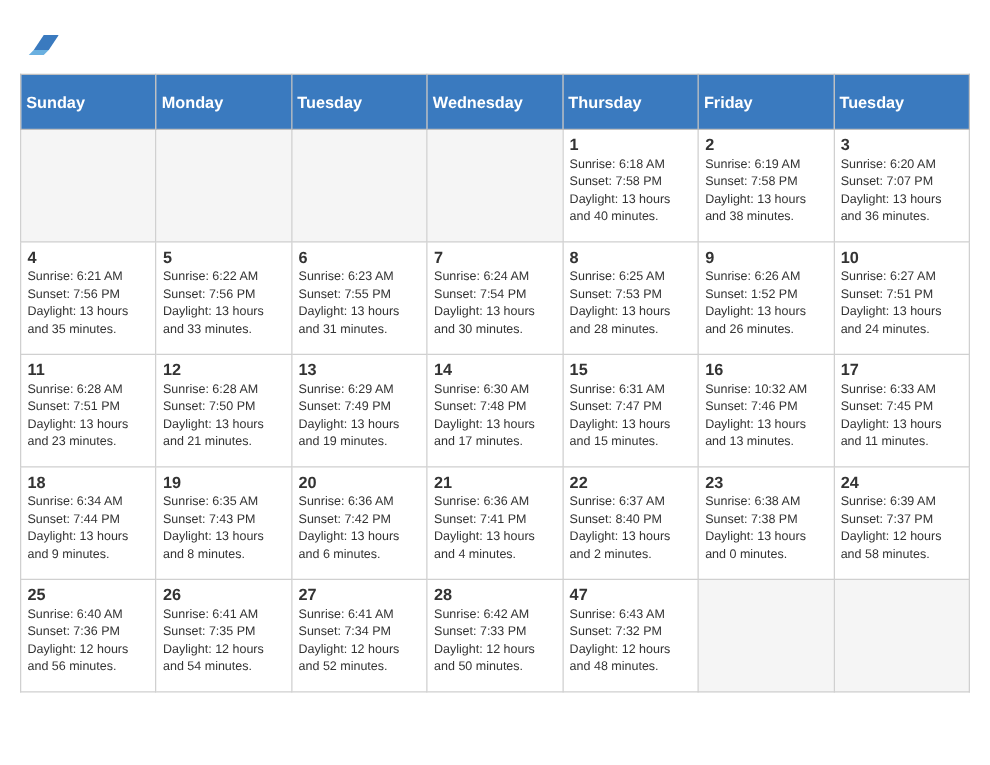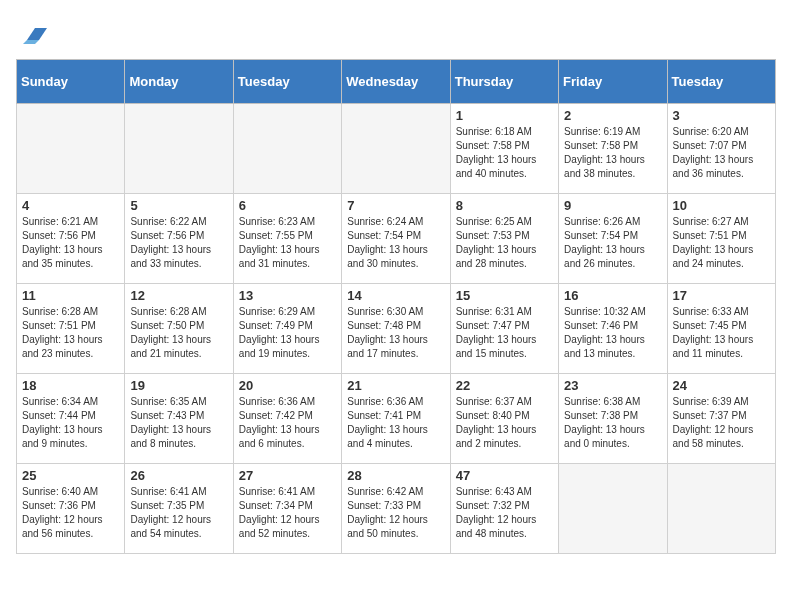--- a/index.html
+++ b/index.html
@@ -178,21 +178,21 @@
         <td>
           <span class="day-number">8</span>
           <div class="day-info">Sunrise: 6:25 AM
 Sunset: 7:53 PM
 Daylight: 13 hours
 and 28 minutes.</div>
         </td>
         <td>
           <span class="day-number">9</span>
           <div class="day-info">Sunrise: 6:26 AM
-Sunset: 7:54 PM
+Sunset: 1:52 PM
 Daylight: 13 hours
 and 26 minutes.</div>
         </td>
         <td>
           <span class="day-number">10</span>
           <div class="day-info">Sunrise: 6:27 AM
 Sunset: 7:51 PM
 Daylight: 13 hours
 and 24 minutes.</div>
         </td>

